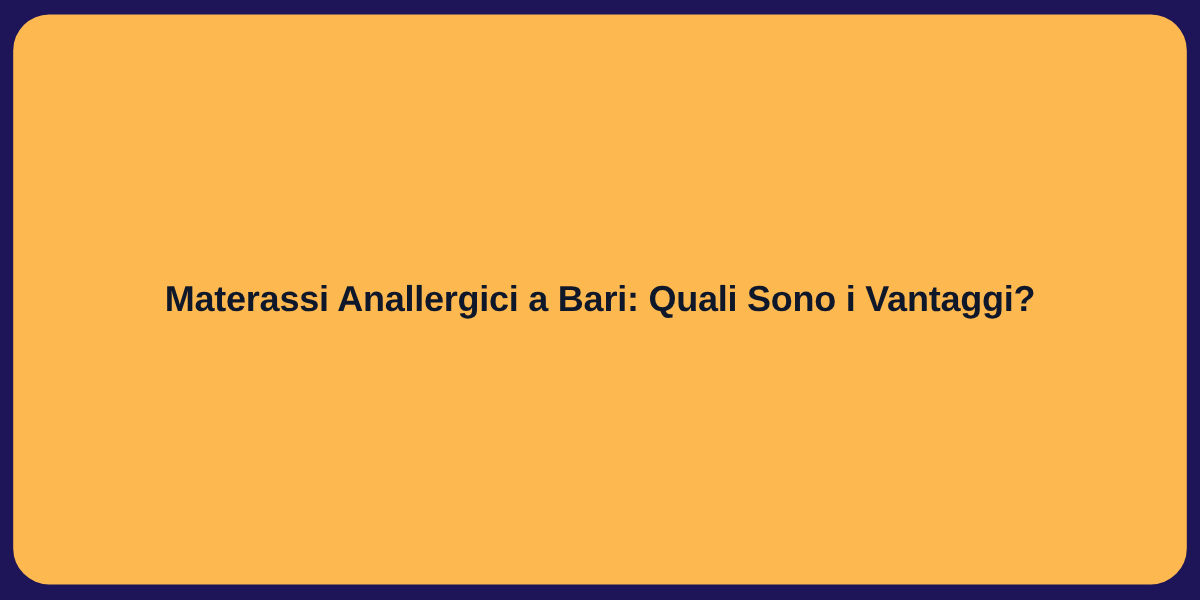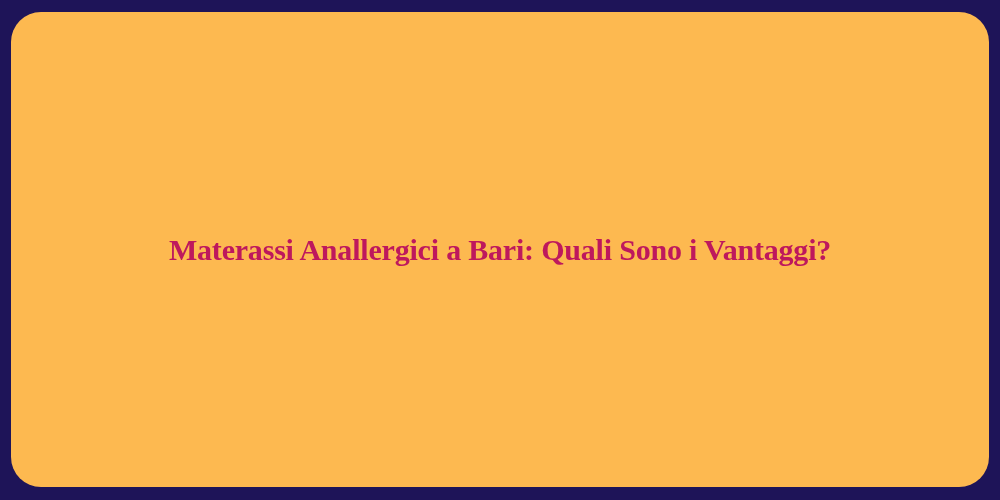--- a/index.html
+++ b/index.html
@@ -32,26 +32,26 @@
     background: #FDB950;
     border-radius: 30px;
     display: flex;
     align-items: center;
     justify-content: center;
     padding: 0 60px;
   }
 
   .hero-title {
     margin: 0;
-    font-family: Liberation Serif, serif;
+    font-family: Liberation Sans, sans-serif;
     font-size: 30px;
     font-weight: bold;
     line-height: 1.25;
     letter-spacing: -0.2px;
-    color: #be185d;
+    color: #0f172a;
     text-align: center;
     white-space: nowrap;
   }
 </style>
 </head>
 <body>
 
 <div class="page-frame">
   <div class="hero-card">
     <h1 class="hero-title">Materassi Anallergici a Bari: Quali Sono i Vantaggi?</h1>

